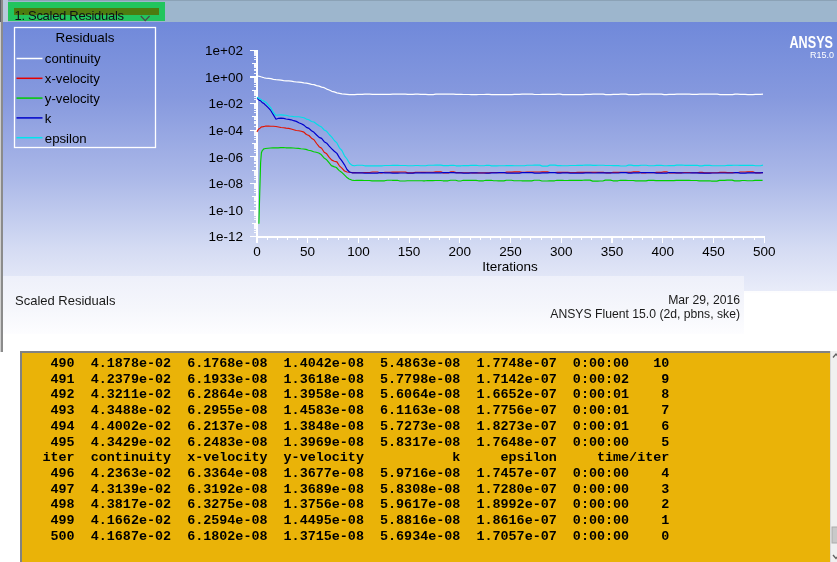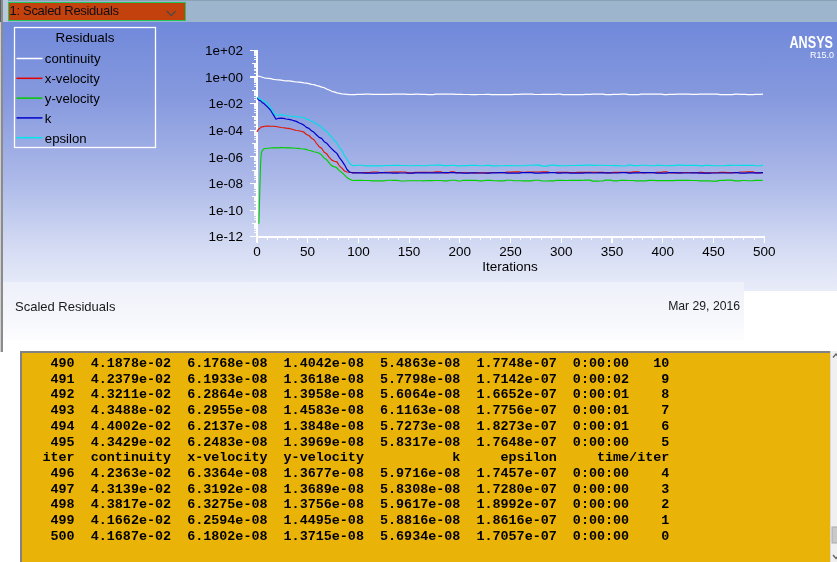--- a/index.html
+++ b/index.html
@@ -1,20 +1,20 @@
 <!DOCTYPE html>
 <html><head><meta charset="utf-8"><style>
 html,body{margin:0;padding:0}
 body{width:837px;height:562px;position:relative;overflow:hidden;background:#fff;font-family:"Liberation Sans",sans-serif}
 #topband{position:absolute;left:0;top:0;width:837px;height:22px;background:#9db6cd;border-top:1px solid #8ba2b6;box-sizing:border-box}
-#combo{position:absolute;left:8px;top:2px;width:178px;height:19px;background:#c2410c;border:1px solid #22c55e;box-sizing:border-box}
+#combo{position:absolute;left:8px;top:2px;width:157px;height:19px;background:#4d7c0f;border:6px solid #22c55e;box-sizing:border-box}
 #combo span{position:absolute;left:0.5px;top:-0.5px;font-size:13px;letter-spacing:-0.3px;color:#101018}
 #plot{position:absolute;left:0;top:22px;width:837px;height:269px;background:linear-gradient(180deg,#7089da 0%,#8699de 28%,#abb8e8 58%,#d4dbf3 84%,#e9ecf9 100%)}
 #sep{position:absolute;left:0;top:291px;width:837px;height:2px;background:#fdfdfe}
-#panel{position:absolute;left:0;top:282px;width:744px;height:58px;background:linear-gradient(180deg,#eef0fa 0%,#f6f7fc 60%,#fdfdff 100%)}
+#panel{position:absolute;left:0;top:276px;width:744px;height:58px;background:linear-gradient(180deg,#eef0fa 0%,#f6f7fc 60%,#fdfdff 100%)}
 #panel .l{position:absolute;left:15px;top:17px;font-size:13px;color:#1a1a1a}
 #panel .r1{position:absolute;right:4px;top:17px;font-size:12.2px;color:#1a1a1a}
 #panel .r2{position:absolute;right:4px;top:31px;font-size:12.2px;color:#1a1a1a}
 #consolebg{position:absolute;left:0;top:351px;width:837px;height:211px;background:#ffffff}
 #console{position:absolute;left:20px;top:351px;width:825px;height:273px;background:#eab308;border:2px solid #828282;border-bottom:none;box-sizing:border-box;overflow:hidden}
 #console pre{position:absolute;left:20.5px;top:3px;margin:0;font-family:"Liberation Mono",monospace;font-weight:bold;font-size:13.4px;line-height:15.7px;color:#000;letter-spacing:0}
 #leftedge1{position:absolute;left:0;top:0;width:1px;height:352px;background:#cfcfcf}
 #leftedge2{position:absolute;left:1px;top:0;width:2px;height:352px;background:#8b8b8b}
 #sbar{position:absolute;left:830px;top:351px;width:7px;height:211px;background:#f0f0f0;border-left:1px solid #d9d9d9}
 </style></head><body>
@@ -245,20 +245,21 @@
 <div id="combo">
     <span>1: Scaled Residuals</span>
     <svg width="11" height="8" style="position:absolute;right:8px;top:6.5px">
       <polyline points="0.8,1 5.2,5.6 9.6,1" fill="none" stroke="#4a4a4a" stroke-width="1.3"></polyline>
     </svg>
   </div>
 <div id="sep"></div>
 <div id="panel">
 <span class="l">Scaled Residuals</span>
 <span class="r1">Mar 29, 2016</span>
+<span class="r2">ANSYS Fluent 15.0 (2d, pbns, ske)</span>
 </div>
 <div id="consolebg"></div>
 <div id="console">
     <pre> 490  4.1878e-02  6.1768e-08  1.4042e-08  5.4863e-08  1.7748e-07  0:00:00   10
  491  4.2379e-02  6.1933e-08  1.3618e-08  5.7798e-08  1.7142e-07  0:00:02    9
  492  4.3211e-02  6.2864e-08  1.3958e-08  5.6064e-08  1.6652e-07  0:00:01    8
  493  4.3488e-02  6.2955e-08  1.4583e-08  6.1163e-08  1.7756e-07  0:00:01    7
  494  4.4002e-02  6.2137e-08  1.3848e-08  5.7273e-08  1.8273e-07  0:00:01    6
  495  4.3429e-02  6.2483e-08  1.3969e-08  5.8317e-08  1.7648e-07  0:00:00    5
 iter  continuity  x-velocity  y-velocity           k     epsilon     time/iter

